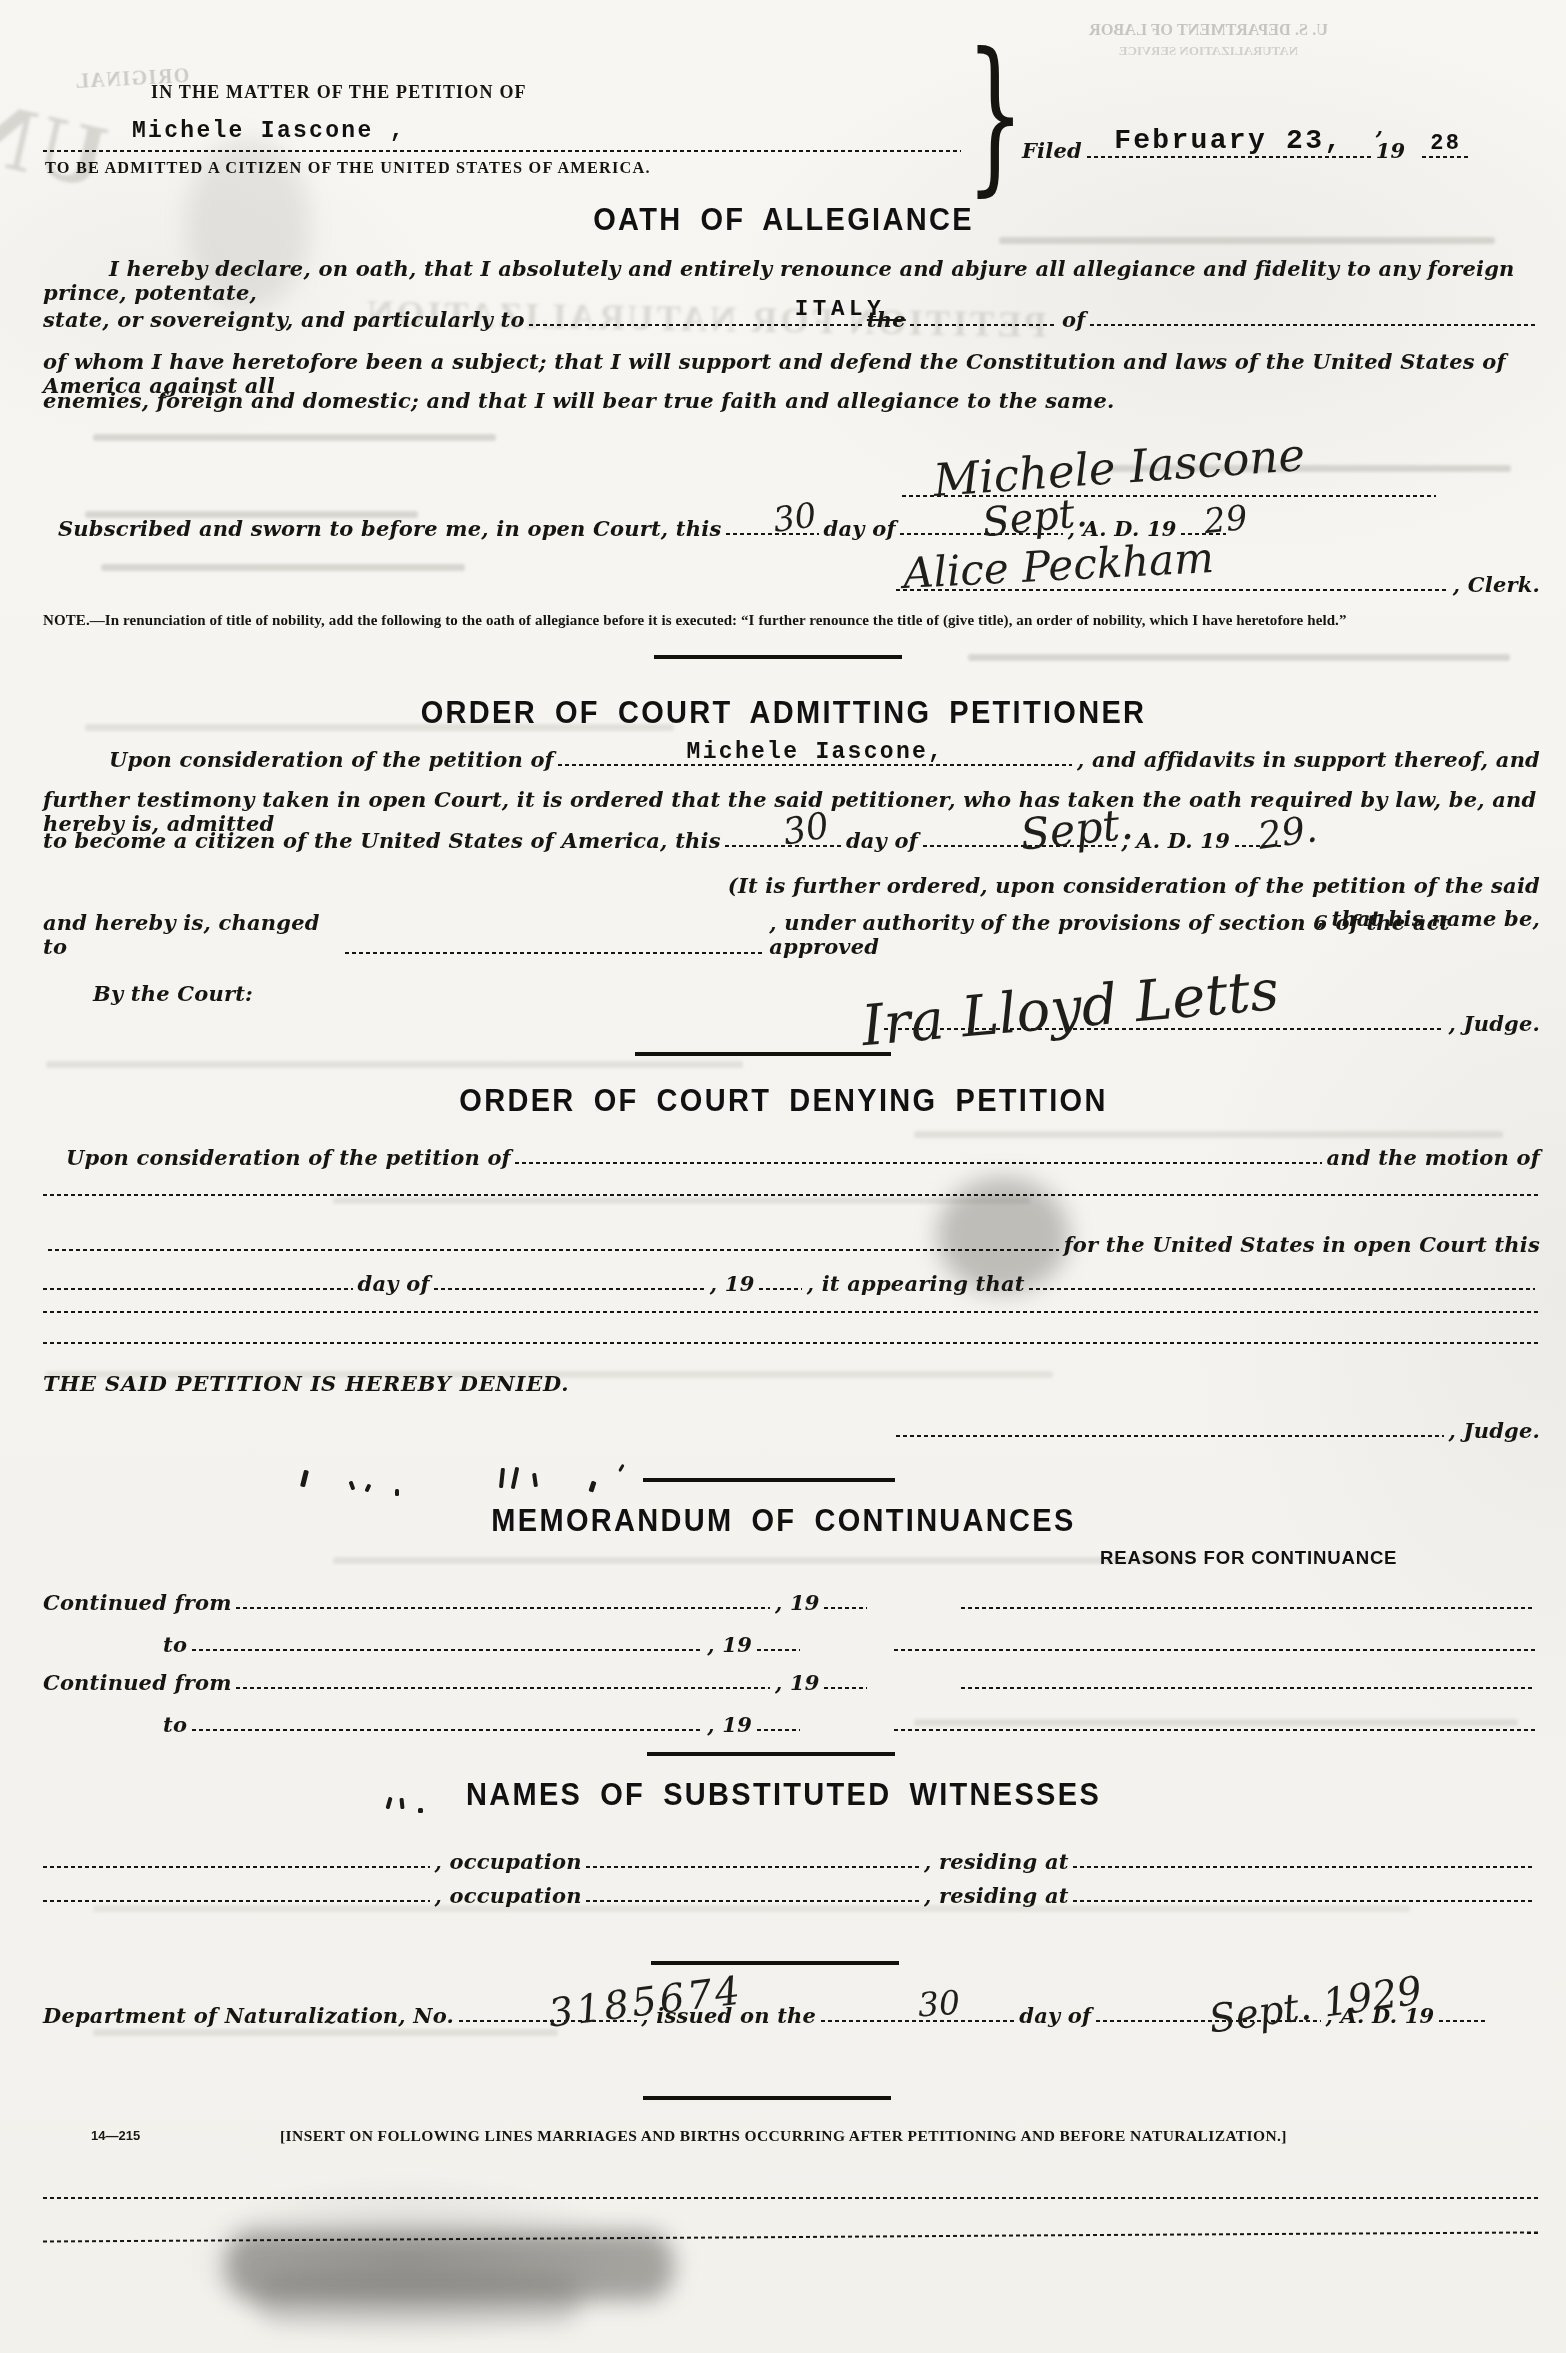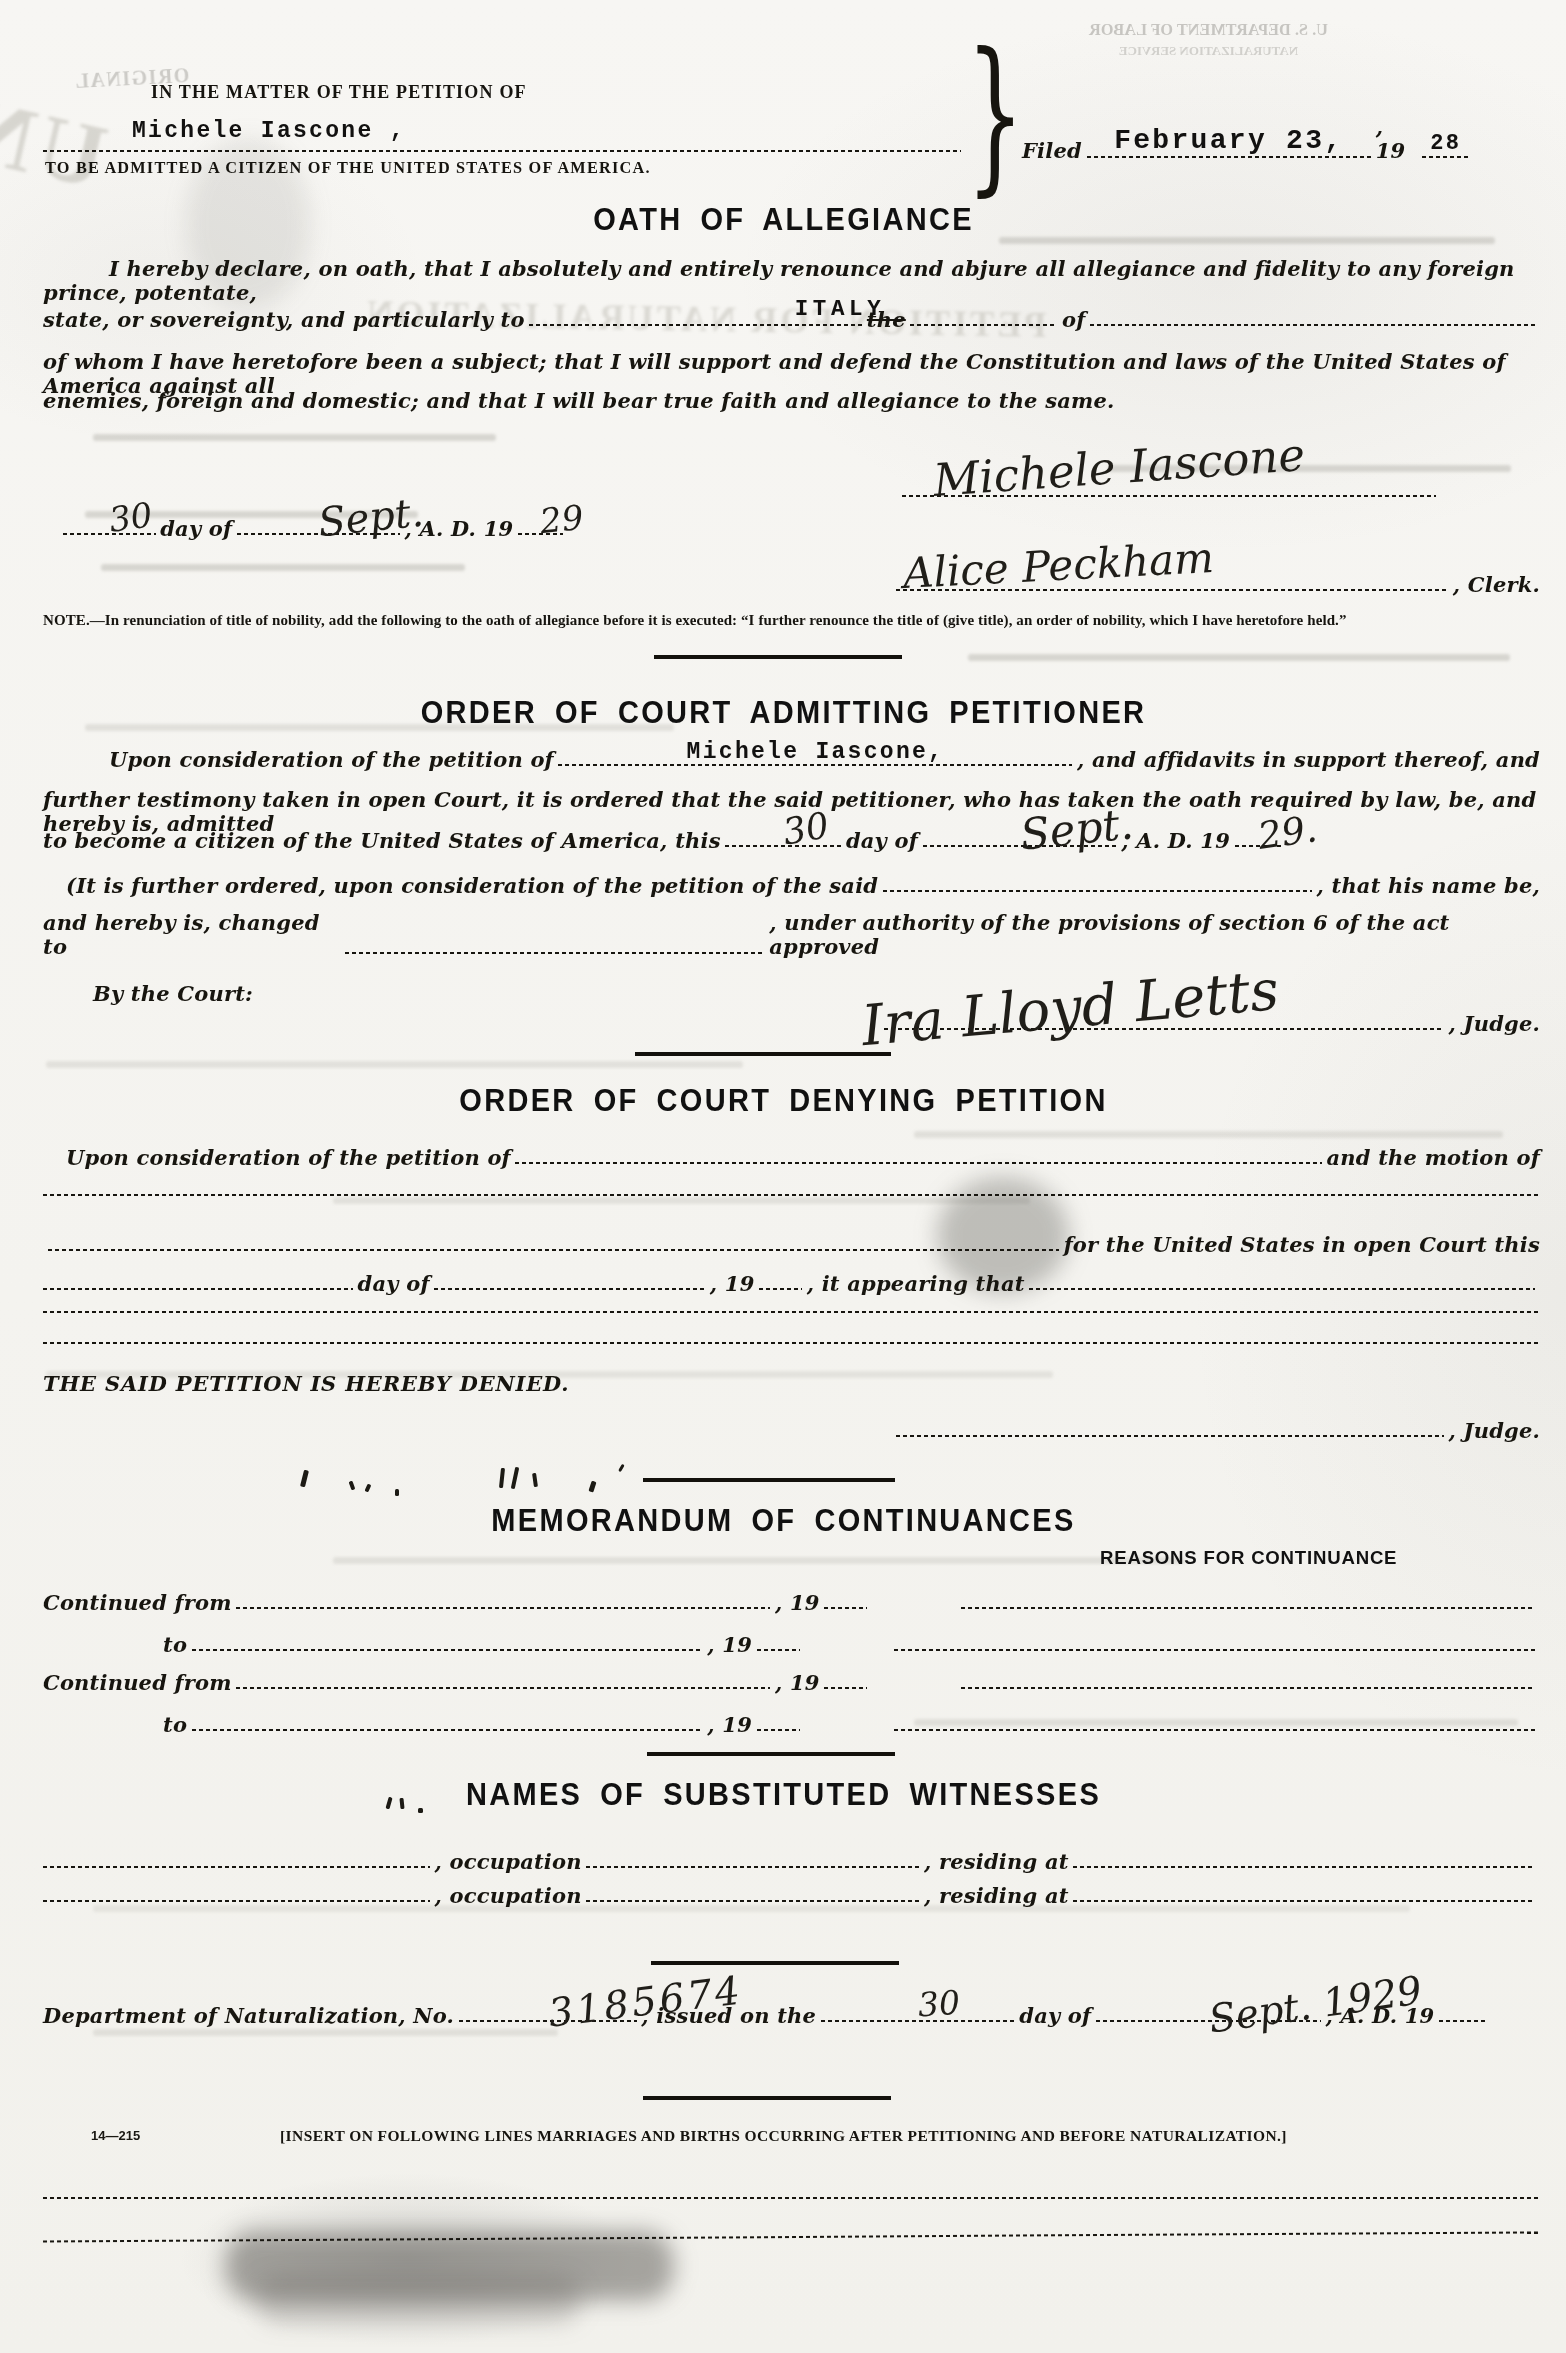--- a/index.html
+++ b/index.html
@@ -117,20 +117,21 @@
   </div>
   <div class="row" style="top:389px;">
     <span class="fi">enemies, foreign and domestic; and that I will bear true faith and allegiance to the same.</span>
   </div>
 
   <div class="abs dl" style="top:491px; left:902px; width:534px; margin:0;">
     <span class="hw" style="position:absolute; left:31px; bottom:3.1px; font-size:45px; transform:rotate(-4deg);">Michele Iascone</span>
   </div>
 
   <div class="row" style="top:517px; left:58px;">
+    <span class="fi">Subscribed and sworn to before me, in open Court, this</span>
     <span class="dl" style="width:93px;">
       <span class="over hw" style="font-size:34px; bottom:-1.5px; transform:rotate(-8deg);">30</span>
     </span>
     <span class="fi">day of</span>
     <span class="dl" style="width:163px;">
       <span class="over hw" style="font-size:40px; bottom:-4.6px; transform:rotate(-6deg);">Sept.</span>
     </span>
     <span class="fi">, A. D. 19</span>
     <span class="dl" style="width:45px;">
       <span class="over hw" style="font-size:34px; bottom:-3.1px; transform:rotate(-6deg);">29</span>
@@ -169,21 +170,21 @@
     <span class="fi">day of</span>
     <span class="dl" style="width:194px;">
       <span class="over hw" style="font-size:43px; bottom:-6.2px; transform:rotate(-6deg);">Sept.</span>
     </span>
     <span class="fi">, A. D. 19</span>
     <span class="dl" style="width:46px;">
       <span class="over hw" style="font-size:37px; bottom:-6.2px; transform:rotate(-8deg);">29.</span>
     </span>
     <span style="flex:1 1 auto;"></span>
   </div>
-  <div class="row" style="top:874px;">
+  <div class="row" style="top:874px;flex-direction:column;">
     <span class="fi" style="text-indent:23px;">(It is further ordered, upon consideration of the petition of the said</span>
     <span class="dl fill"></span>
     <span class="fi">, that his name be,</span>
   </div>
   <div class="row" style="top:911px;">
     <span class="fi">and hereby is, changed to</span>
     <span class="dl" style="width:434px;"></span>
     <span class="fi">, under authority of the provisions of section 6 of the act approved</span>
   </div>
 

